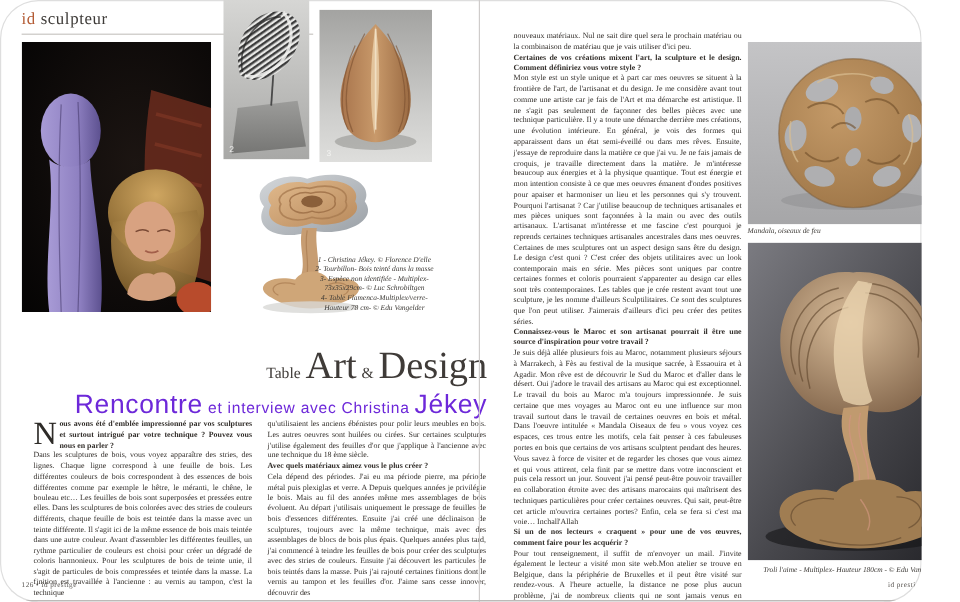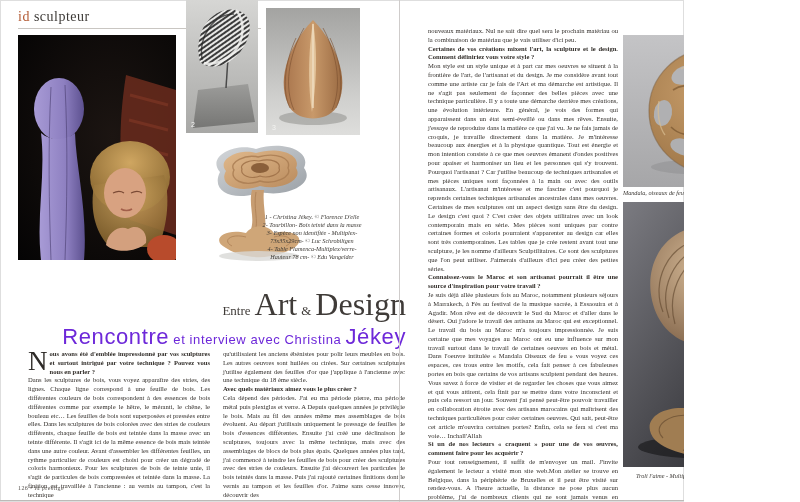--- a/index.html
+++ b/index.html
@@ -1,17 +1,17 @@
 <!DOCTYPE html>
 <html><head>
 <meta charset="utf-8">
 <style>
   html,body{margin:0;padding:0;background:#ffffff;}
-  .spread{position:relative;width:684px;height:502px;background:#ffffff;overflow:hidden;
-          box-shadow:inset 0 0 0 1px #dedede; font-family:"Liberation Serif", serif;}
+  .spread{position:relative;width:768px;height:502px;background:#ffffff;overflow:hidden;
+          box-shadow:inset 0 0 0 1px #dedede; font-family:"Liberation Serif", serif;border-radius:32px;}
   .abs{position:absolute;}
   
   .mag-header{left:18px;top:9px;font-size:14px;letter-spacing:.5px;color:#3d3a37;}
   .mag-header .tag{color:#b35a33;}
   .header-rule{left:18px;top:28px;width:243px;height:1px;background:#c9c6c2;}
   
   .gutter{left:399px;top:0;width:1px;height:502px;background:#cfcccb;}
   .bottom-edge{left:0;top:500px;width:800px;height:1px;background:#bdbab8;}
   
   .photo{overflow:hidden;}
@@ -164,21 +164,21 @@
     <div>1 - Christina Jékey. © Florence D'elle</div>
     <div>2- Tourbillon- Bois teinté dans la masse</div>
     <div>3- Espèce non identifiée - Multiplex-</div>
     <div>73x35x29cm- © Luc Schrobiltgen</div>
     <div>4- Table Flamenca-Multiplex/verre-</div>
     <div>Hauteur 78 cm- © Edu Vangelder</div>
   </div>
 
   <div class="abs title-block">
     <div class="title-line">
-      <span class="small">Entre</span>
+      <span class="small">Table</span>
       <span class="big">Art</span>
       <span class="small">&amp;</span>
       <span class="big">Design</span>
     </div>
     <div class="subtitle-line">
       <span class="big">Rencontre</span><span class="small"> et interview avec Christina </span><span class="big">Jékey</span>
     </div>
   </div>
 
   <div class="abs body-cols">

